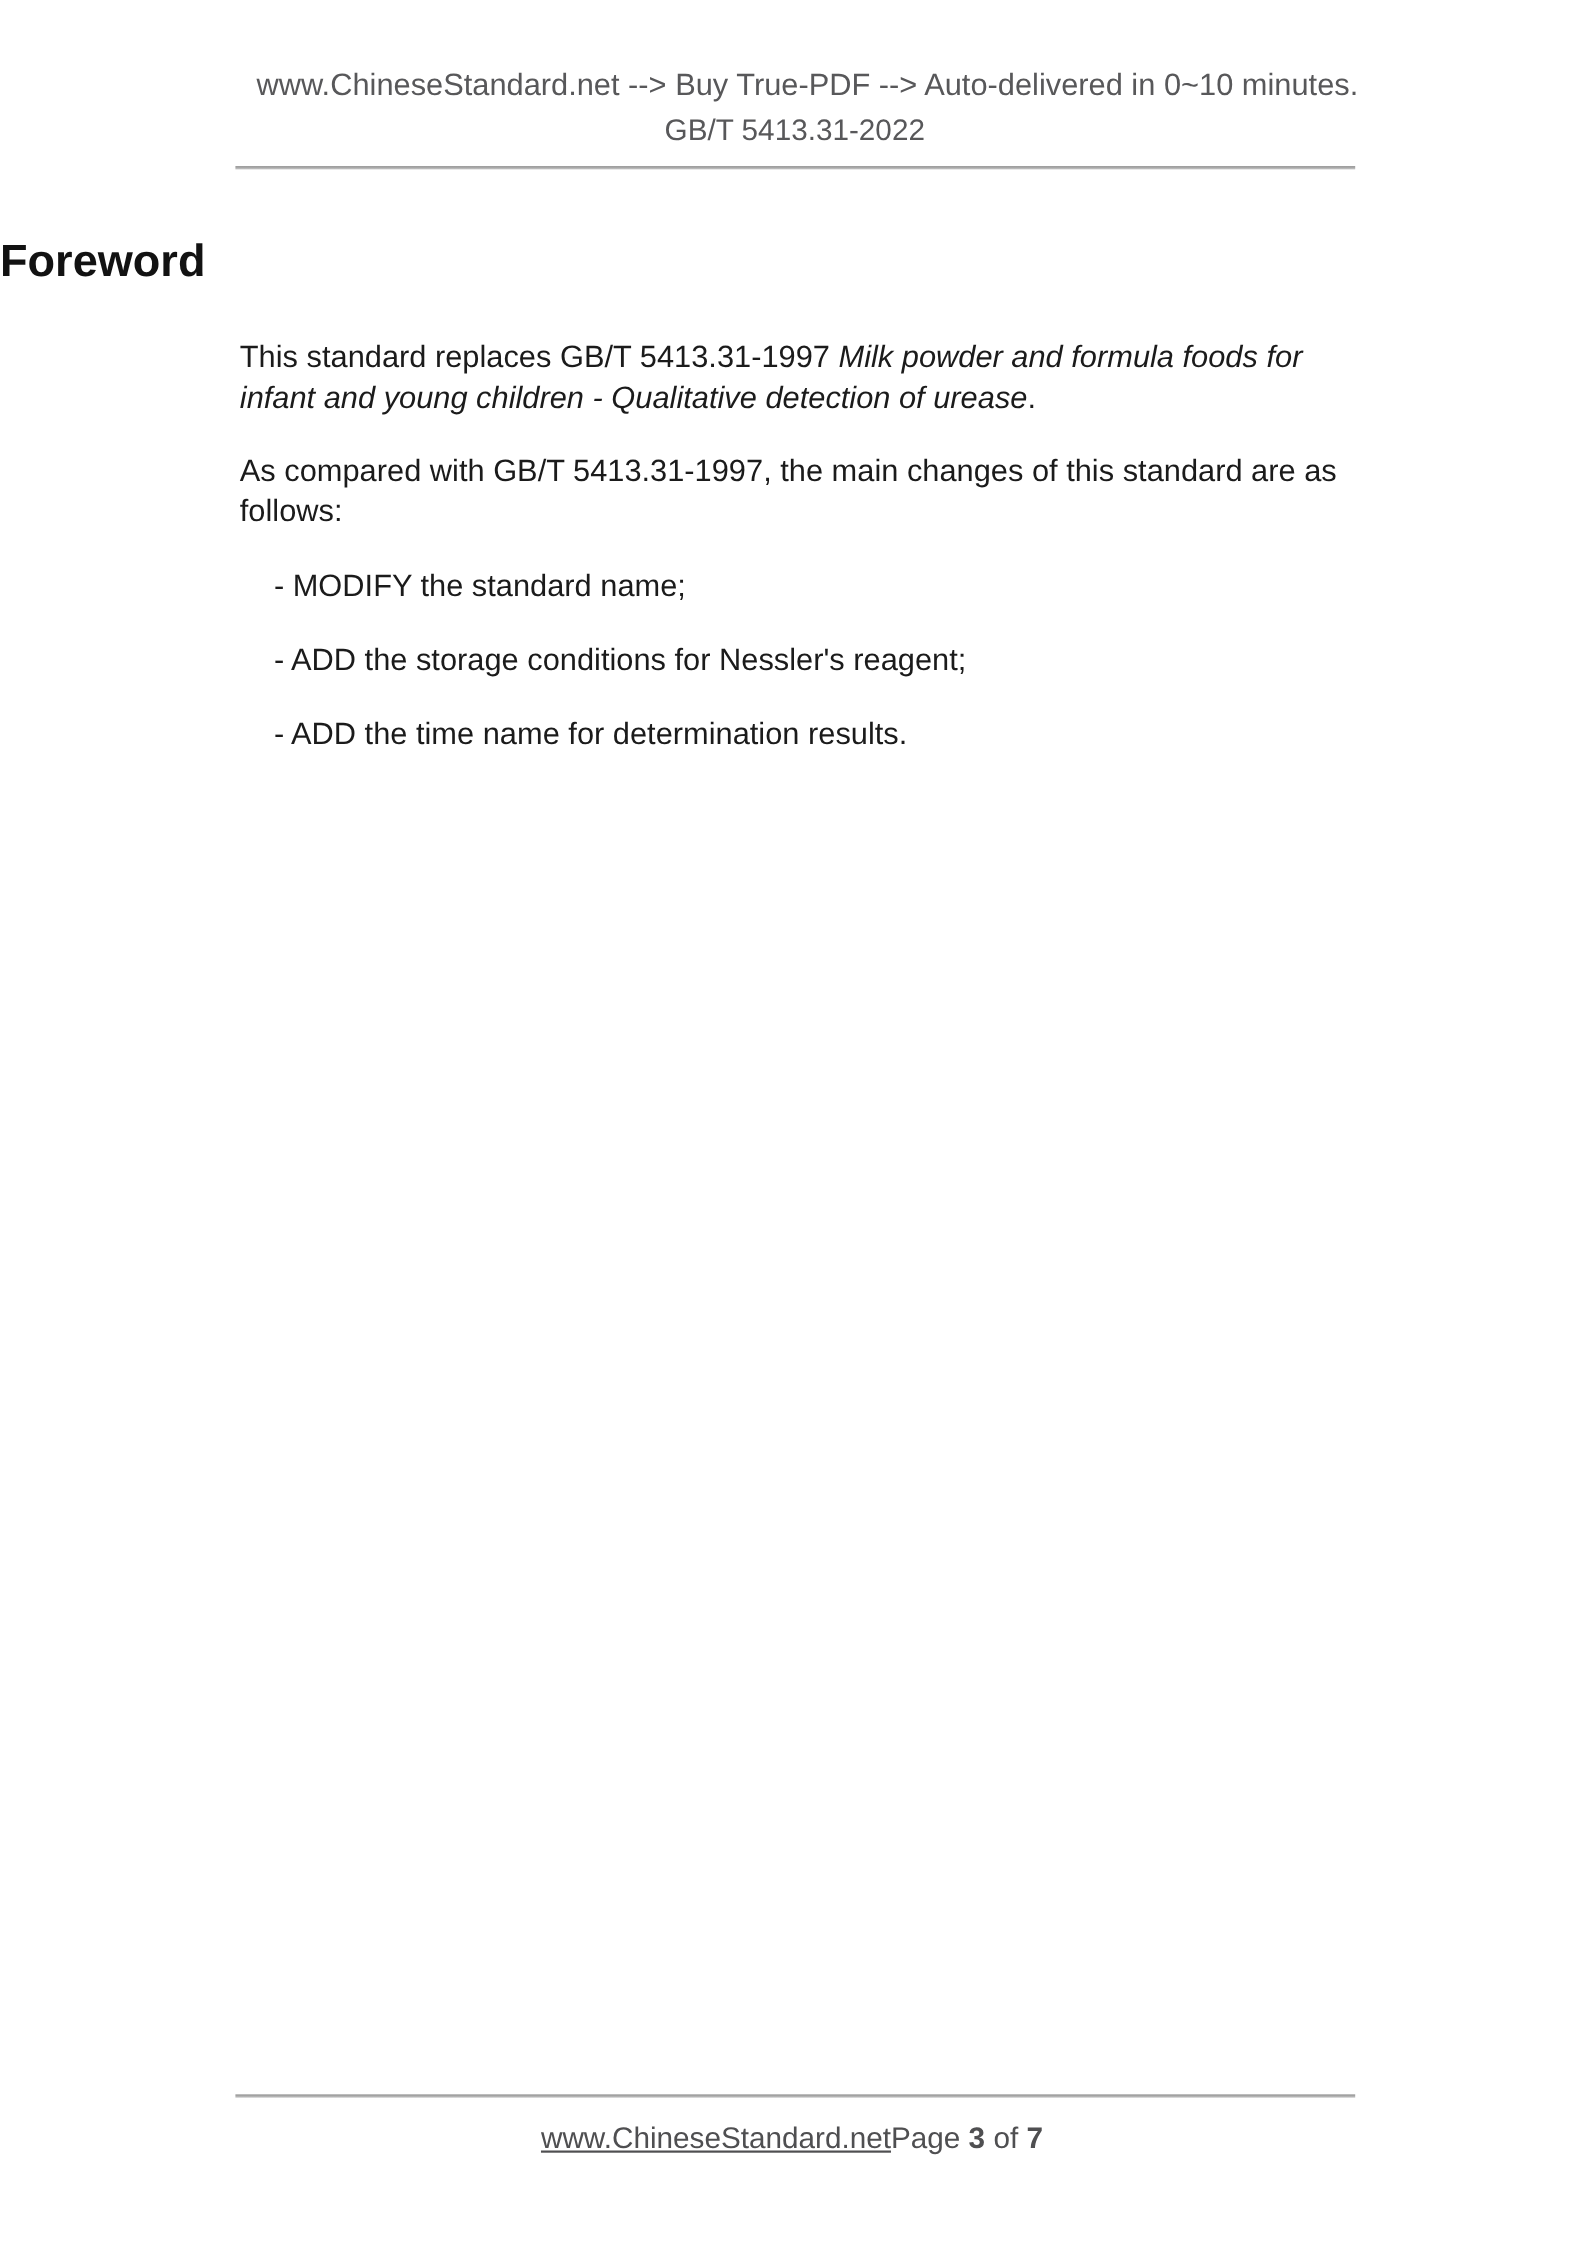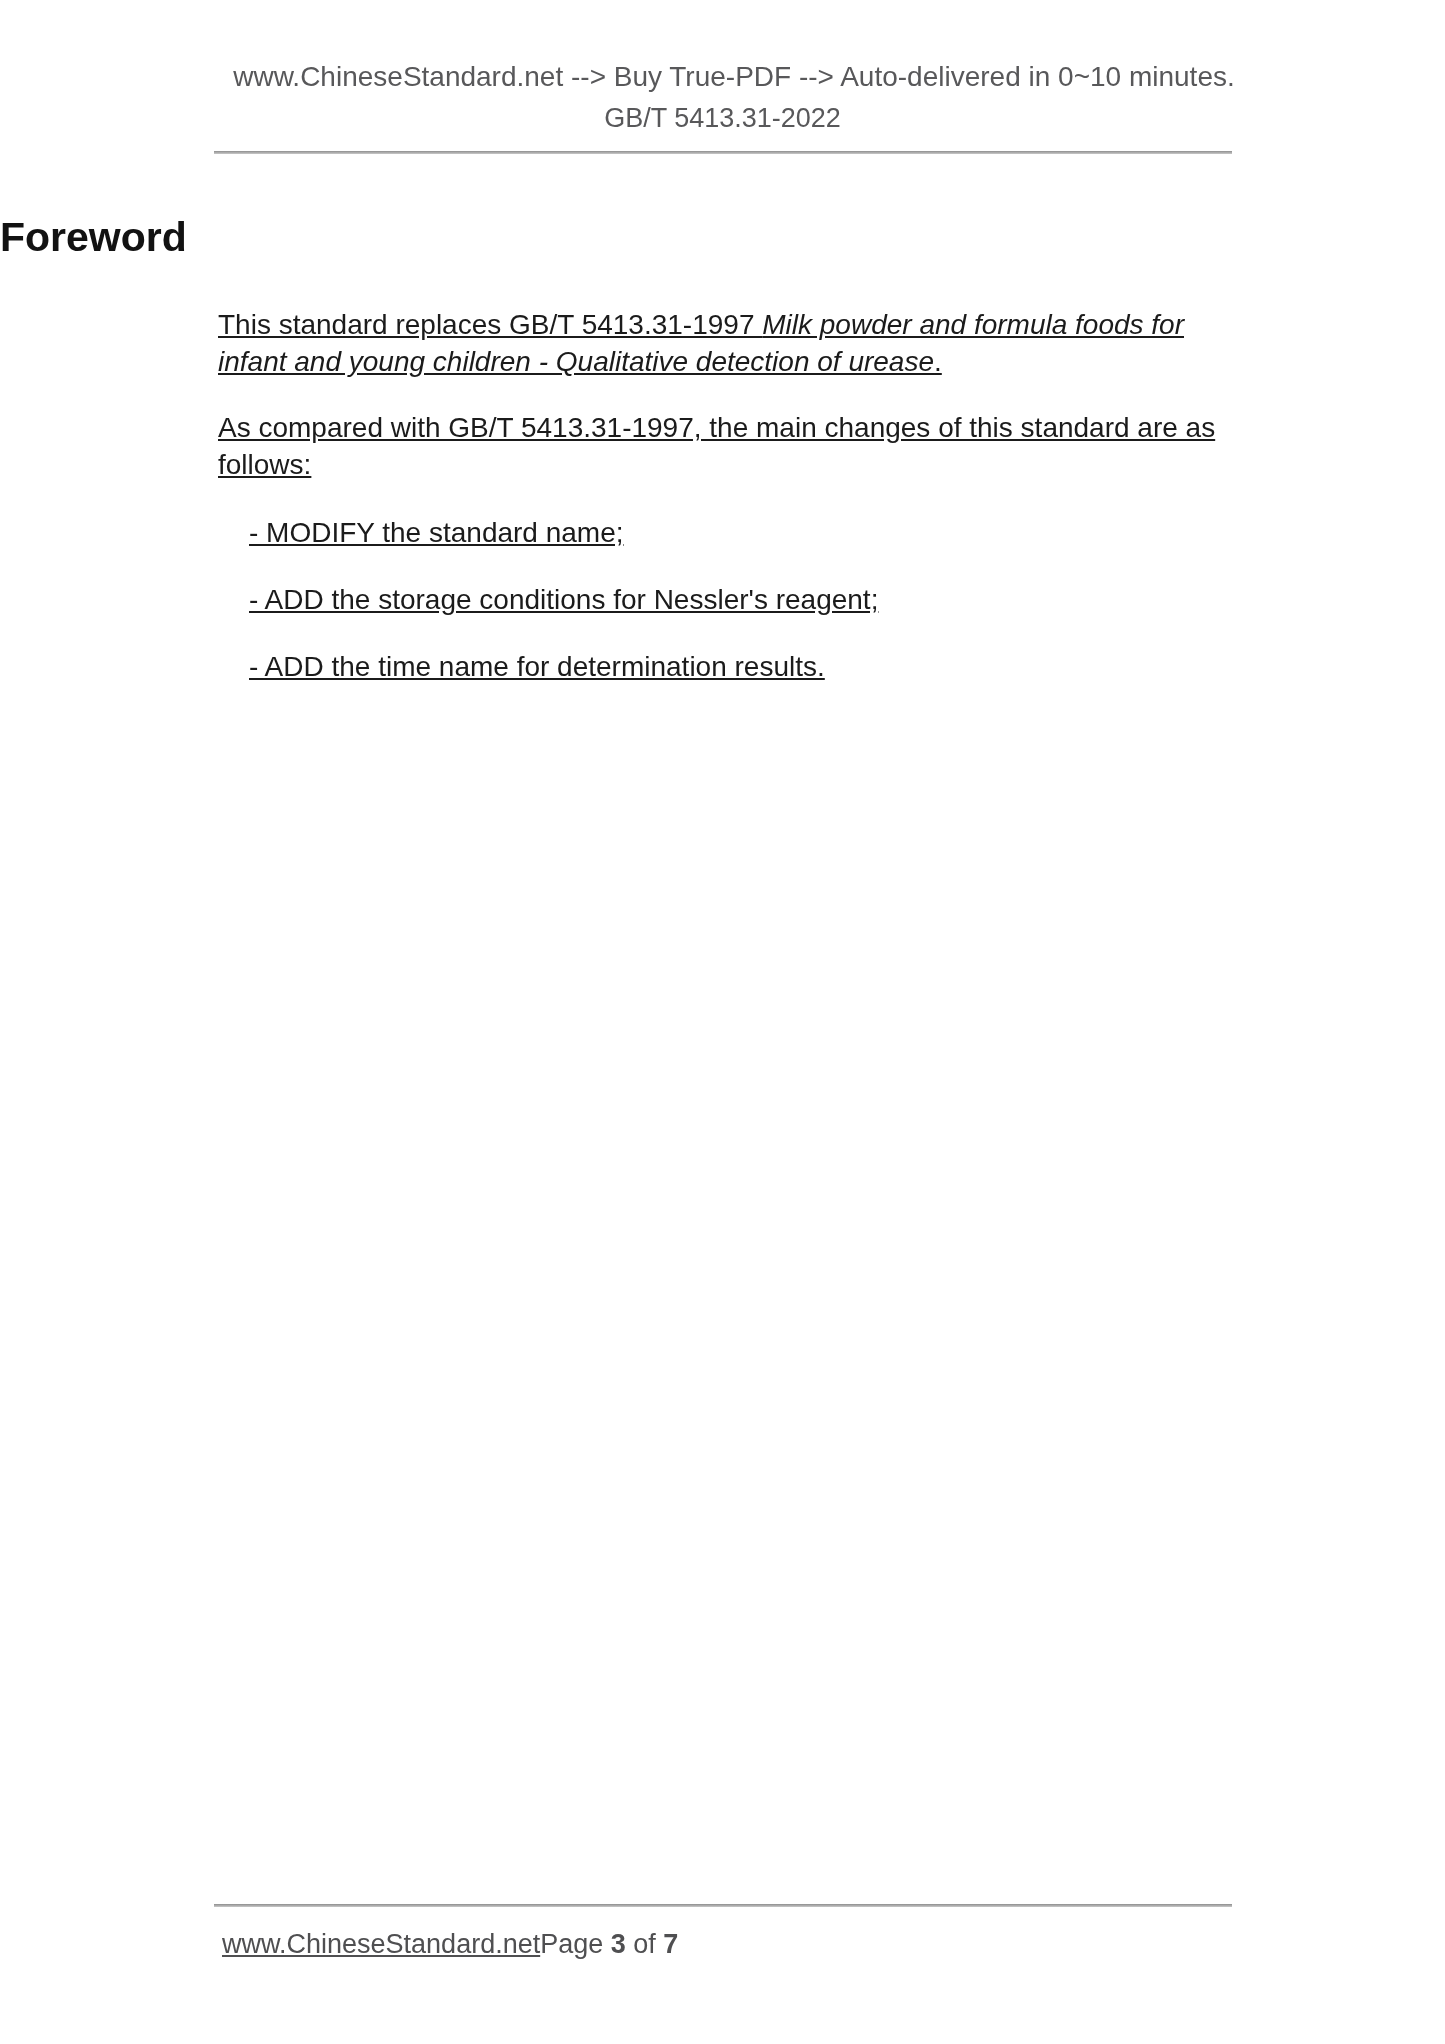--- a/index.html
+++ b/index.html
@@ -43,35 +43,34 @@
     color: #121212;
   }
   .content {
     position: absolute;
     top: 306px;
     left: 218px;
     width: 1030px;
     font-size: 28px;
     line-height: 37px;
     color: #1b1b1b;
-    text-decoration: underline;
   }
   .content p { margin: 0; }
   .para-intro { margin-top: 29px !important; }
   .italic { font-style: italic; }
   .changes { margin-top: 31px; }
   .change-item { padding-left: 31px; line-height: 37px; }
   .change-item + .change-item { margin-top: 30px; }
   .footer-row {
     position: absolute;
     top: 1925px;
     left: 222px;
     right: 227px;
     display: flex;
-    justify-content: flex-start;
+    justify-content: center;
     align-items: baseline;
     font-size: 27px;
     line-height: 38px;
     color: #4f4f51;
   }
   .footer-link {
     text-decoration: underline;
     color: #4f4f51;
     cursor: pointer;
   }

